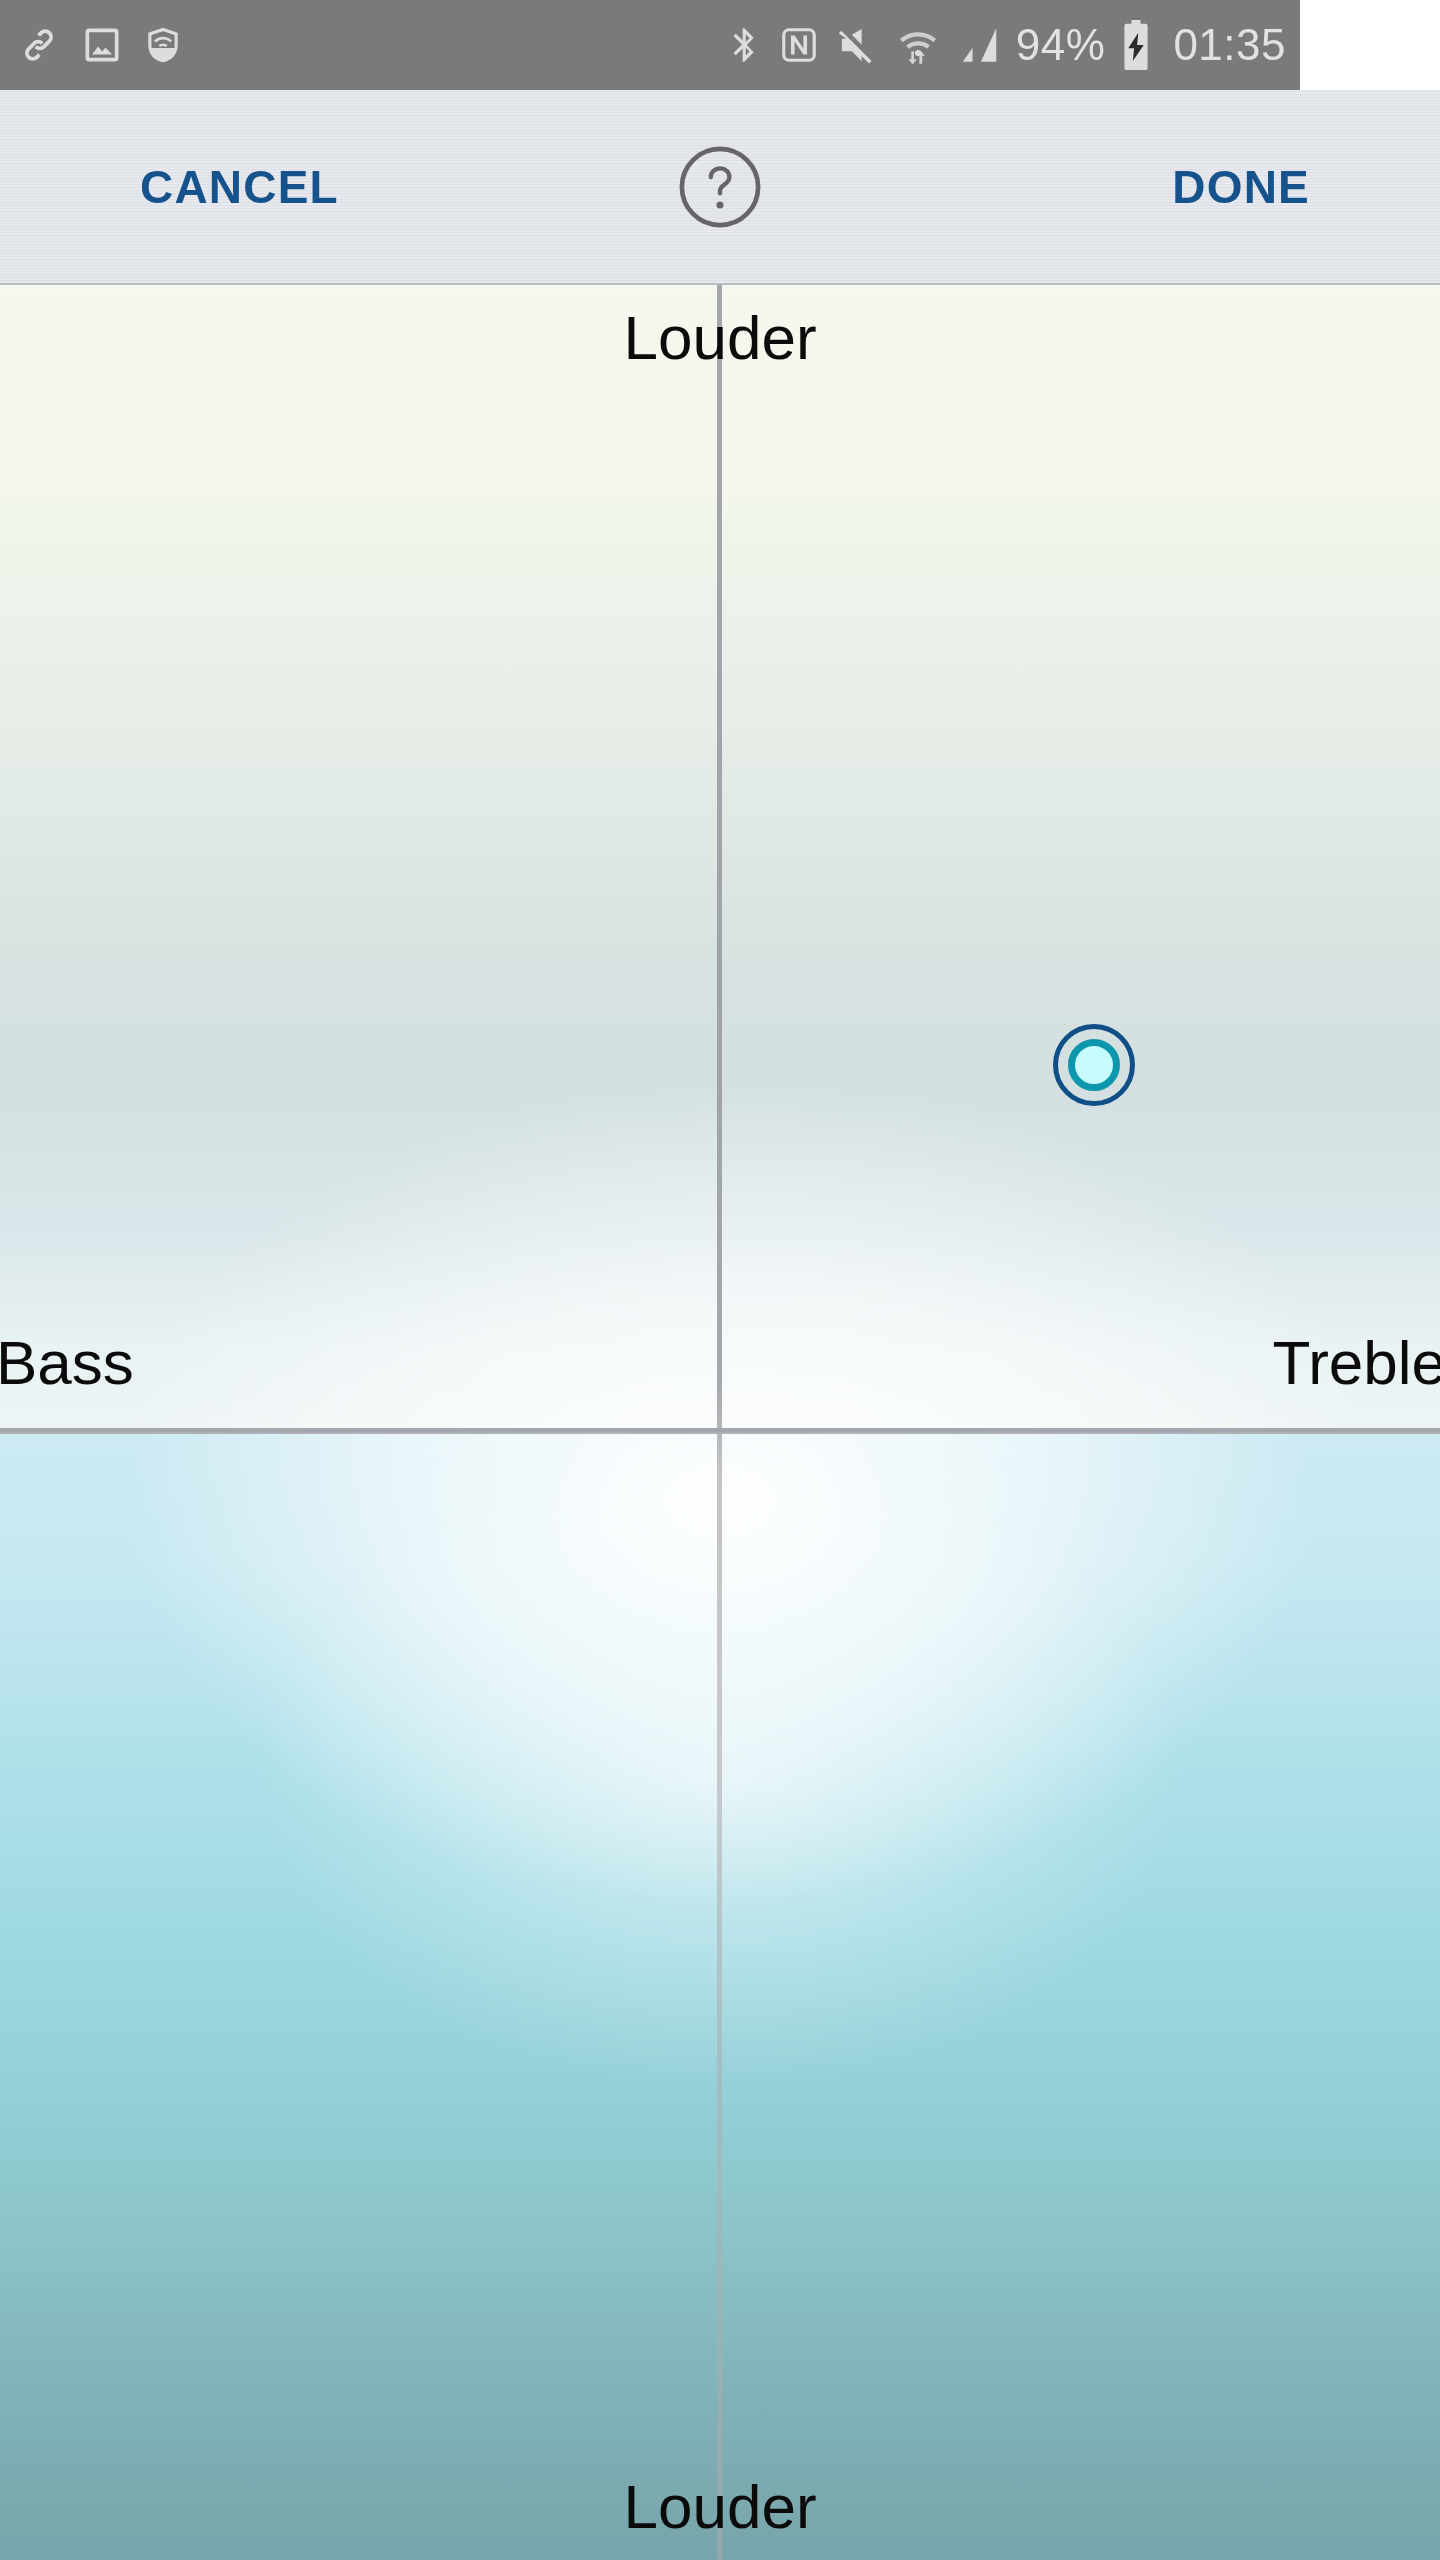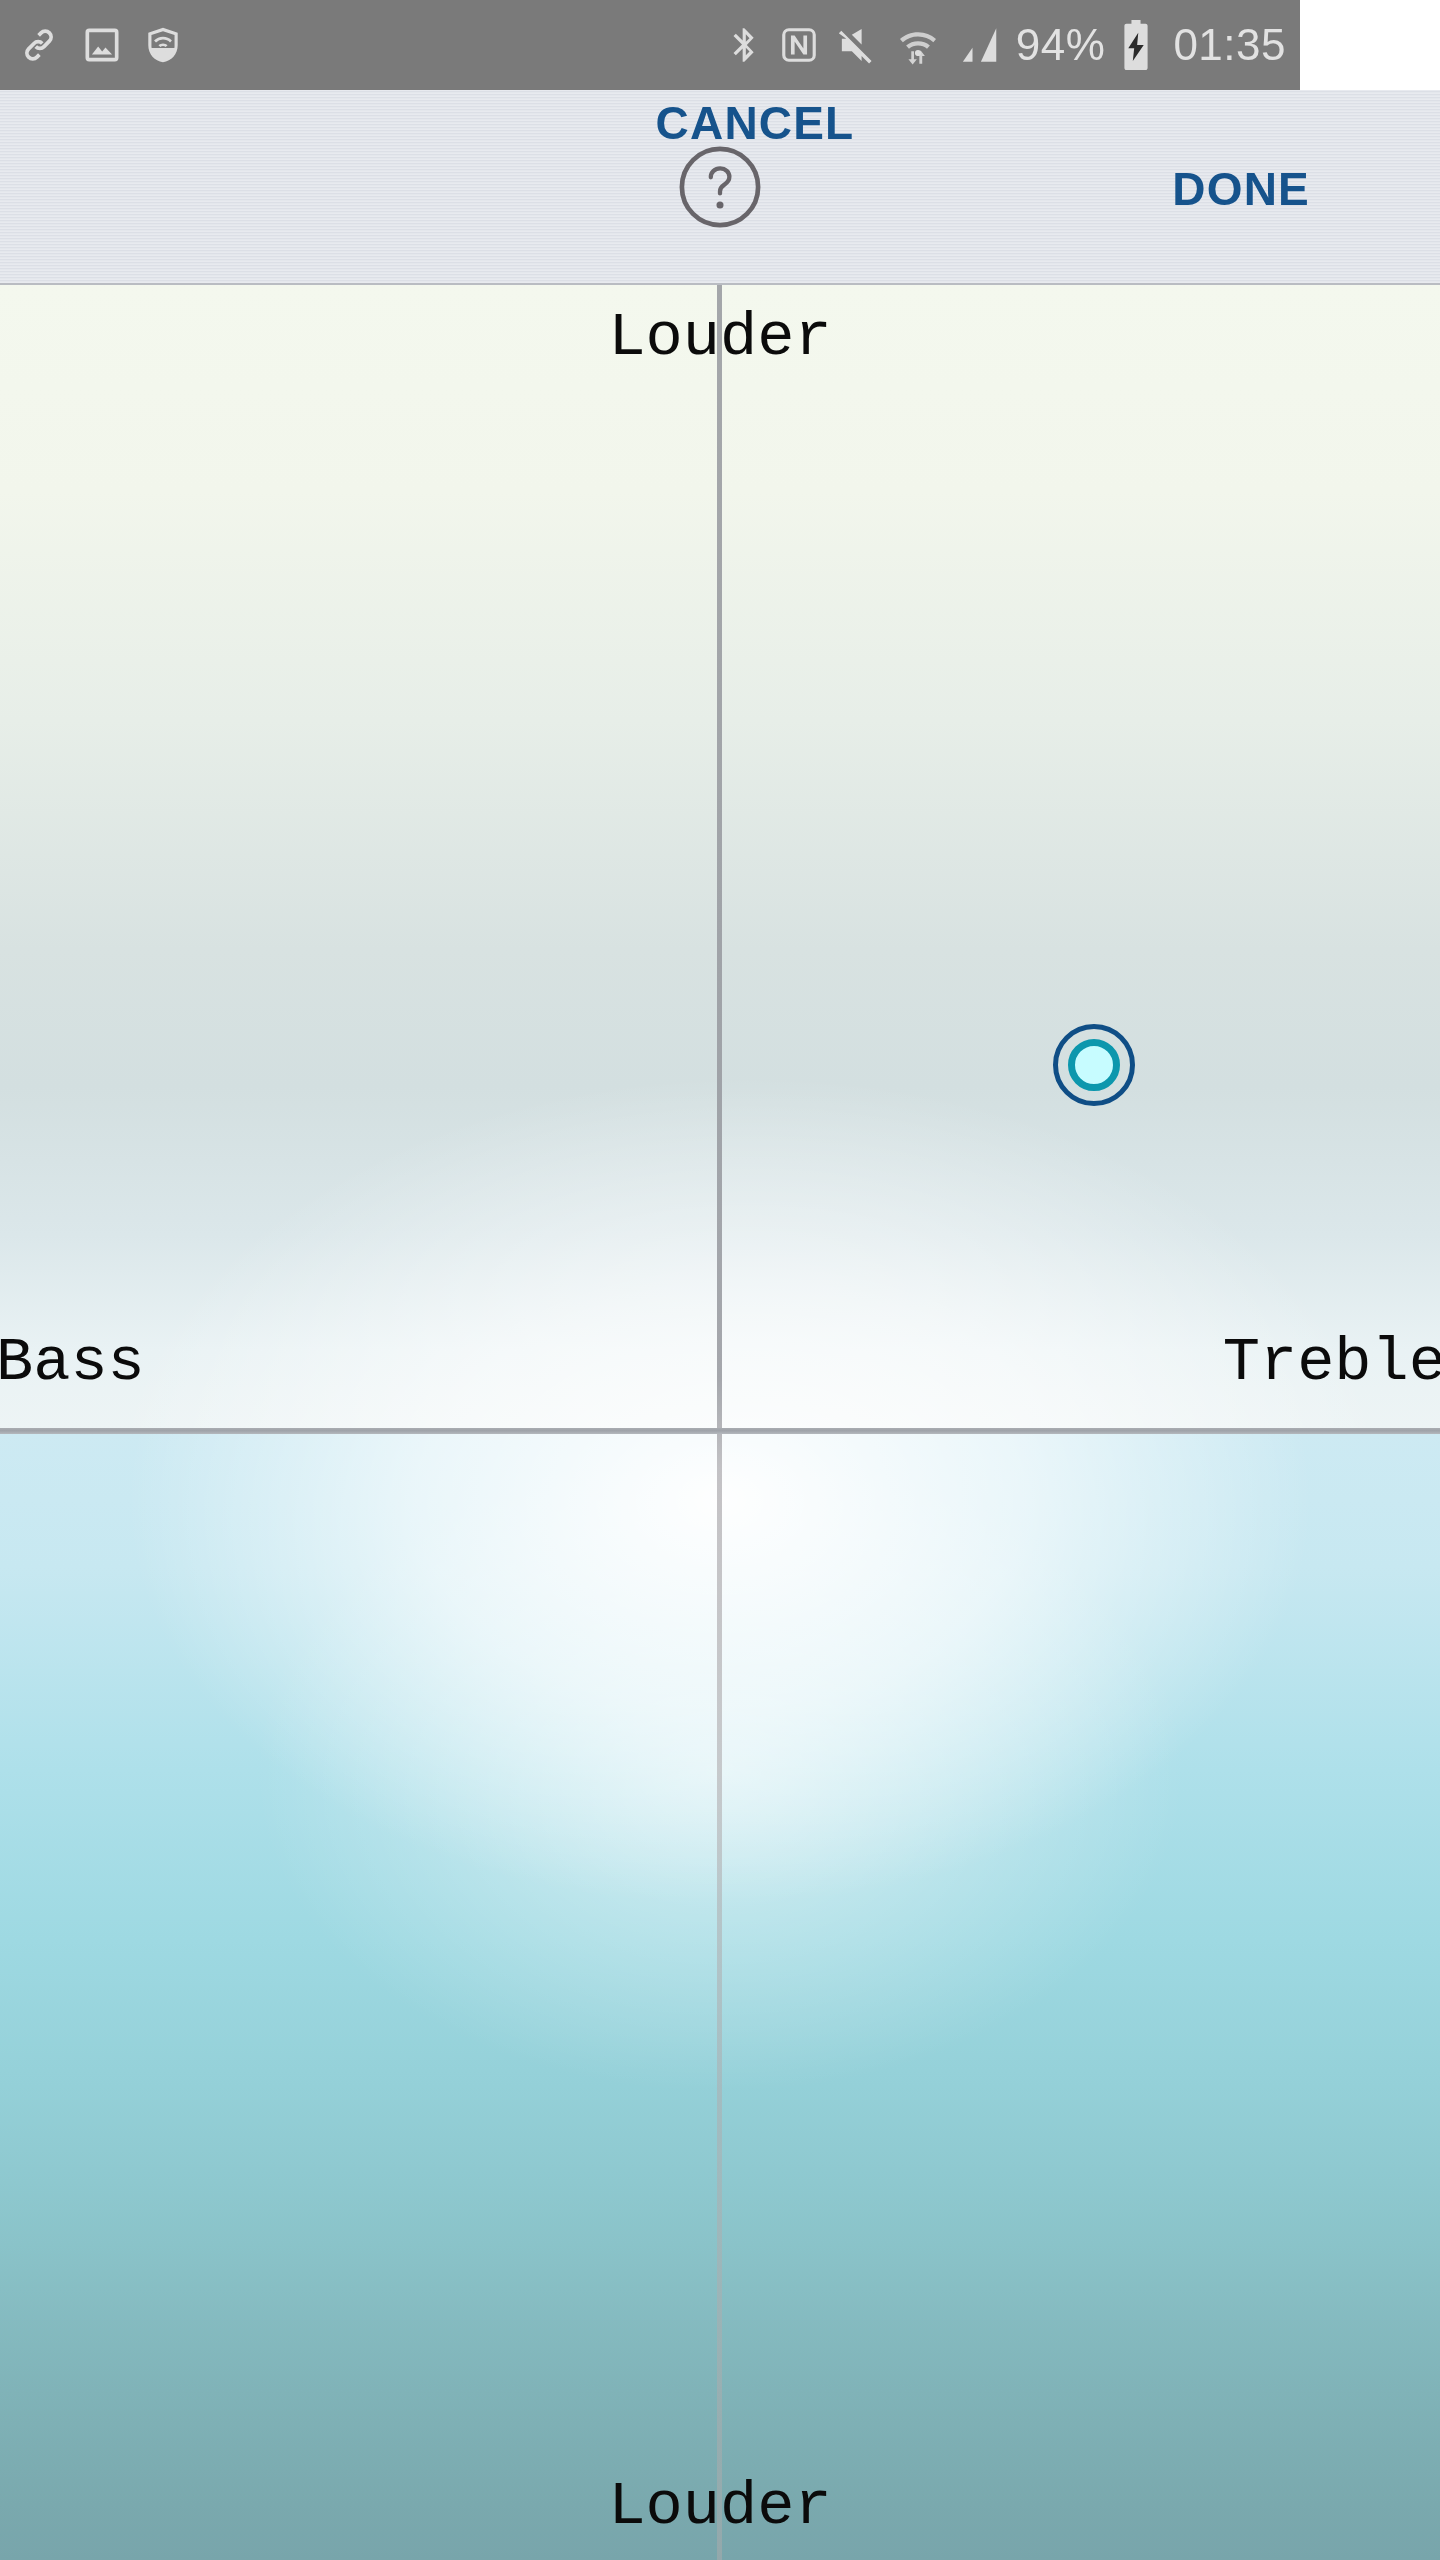--- a/index.html
+++ b/index.html
@@ -45,21 +45,20 @@
       repeating-linear-gradient(
         to bottom,
         #e8eaef 0px, #e8eaef 1px,
         #dcdfe6 1px, #dcdfe6 2px,
         #e4e7ec 2px, #e4e7ec 3px
       ),
       linear-gradient(to bottom,#e9ebf0 0%, #e2e5eb 50%, #e7e9ee 100%);
     border-bottom:2px solid #b9bcc2;
     display:flex; align-items:center;
     padding:0 40px;
-    flex-direction:column;
   }
   .bar-btn {
     background:transparent; border:none;
     color:#16538c;
     font-family:"Liberation Sans", sans-serif;
     font-size:46px;
     font-weight:bold;
     letter-spacing:1.2px;
     cursor:pointer;
     padding:10px 30px;
@@ -134,21 +133,21 @@
     left:0; top:1143px;
     width:1440px; height:6px;
     background:linear-gradient(to bottom,
       #a9acb1 0%, #9fa3a9 45%, #b4b8bd 100%);
   }
 
   
   .pad-label {
     position:absolute;
     color:#0b0b0b;
-    font-family:Liberation Mono, monospace;
+    font-family:Liberation Sans, sans-serif;
     font-size:62px;
     font-weight:400;
     line-height:1;
     white-space:nowrap;
   }
   #label-louder {
     left:50%; transform:translateX(-50%);
     top:22px;
   }
   #label-softer {

